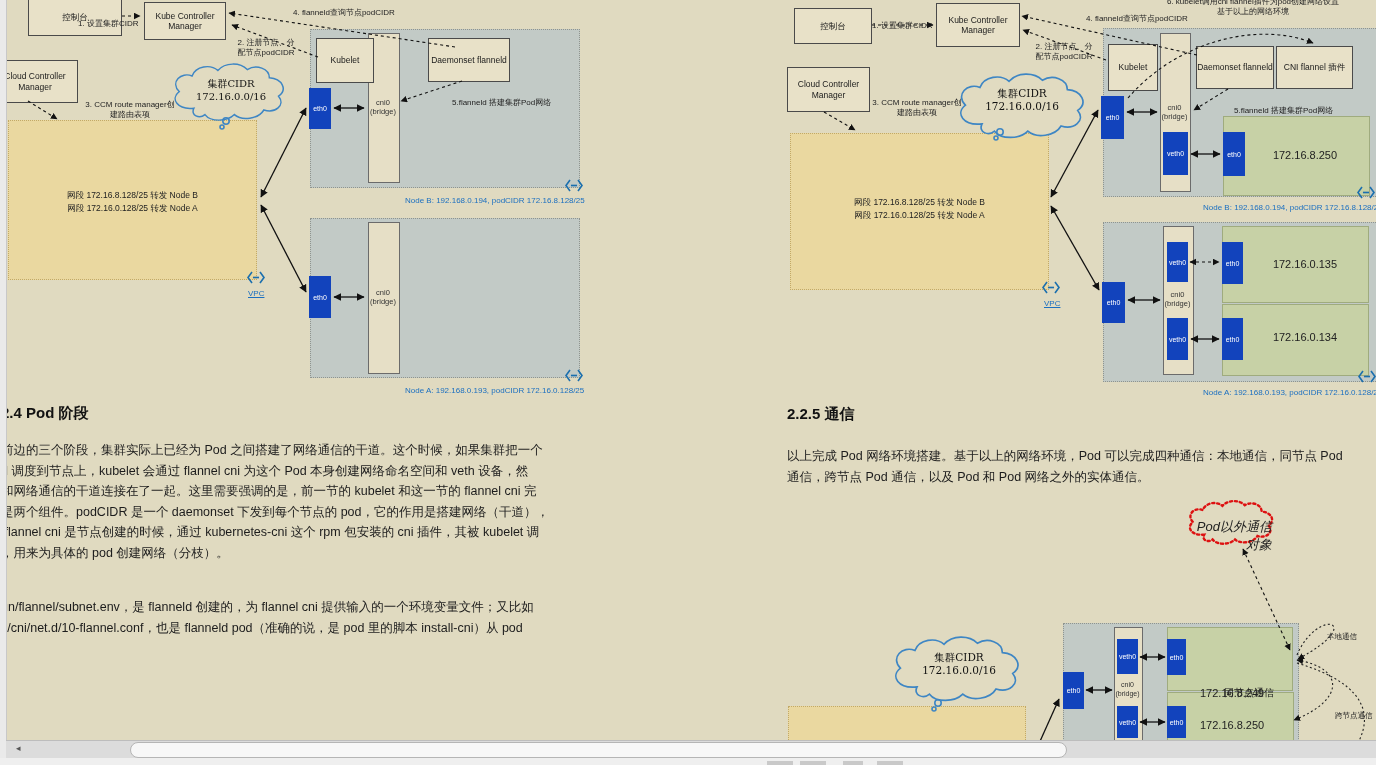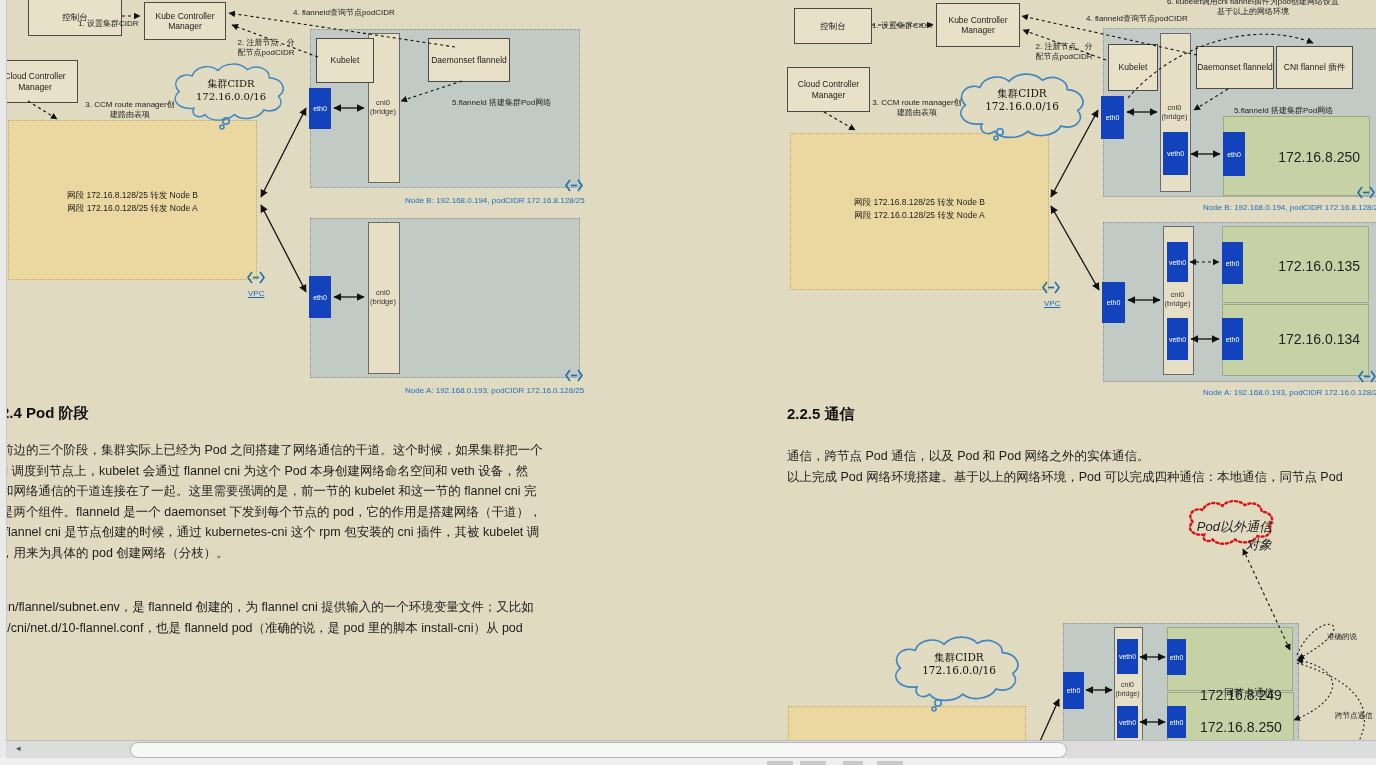--- a/index.html
+++ b/index.html
@@ -7,21 +7,21 @@
         font-family:"Liberation Sans","DejaVu Sans",sans-serif;color:#1a1a1a;}
   .box{position:absolute;background:#E8E1C8;border:1.5px solid #4a4a4a;display:flex;
        align-items:center;justify-content:center;text-align:center;font-size:8.5px;
        line-height:1.2;color:#1a1a1a;z-index:5;}
   .noderect{position:absolute;background:#C2CAC6;border:1px dotted #8f948e;z-index:1;}
   .bar{position:absolute;background:#E6DFC6;border:1px solid #6b6b6b;z-index:3;}
   .barlabel{position:absolute;font-size:7.5px;color:#333;text-align:center;line-height:1.25;z-index:7;}
   .blue{position:absolute;background:#1243BC;color:#fff;font-size:7px;display:flex;
         align-items:center;justify-content:center;z-index:4;}
   .pod{position:absolute;background:#C7D1A6;border:1px solid #9FAB7E;z-index:2;}
-  .ip{position:absolute;font-size:14px;color:#222;text-align:right;z-index:7;}
+  .ip{position:absolute;font-size:11px;color:#222;text-align:center;z-index:7;}
   .ann{position:absolute;font-size:8px;color:#222;text-align:center;line-height:1.3;z-index:8;}
   .annl{position:absolute;font-size:8px;color:#222;white-space:nowrap;z-index:8;}
   .cap{position:absolute;font-size:8px;color:#1B6FC0;white-space:nowrap;z-index:8;}
   .yellow{position:absolute;background:#EAD8A0;border:1px dotted #C2A967;z-index:1;}
   .route{position:absolute;left:0;right:0;text-align:center;font-size:8.5px;color:#222;line-height:1.5;}
   .cloudtext{position:absolute;text-align:center;font-family:"DejaVu Serif","Liberation Serif",serif;
              color:#111;font-size:10.5px;line-height:1.25;z-index:8;}
   .redcloudtext{position:absolute;text-align:right;font-size:13px;color:#222;z-index:8;font-style:italic;}
   .h1{position:absolute;font-size:15px;font-weight:bold;color:#111;z-index:8;white-space:nowrap;}
   .body-lines{position:absolute;font-size:12.5px;color:#1c1c1c;line-height:20.5px;z-index:8;}
@@ -119,21 +119,21 @@
         <circle cx="12" cy="6.5" r="1.1"></circle>
       </g>
     </svg>
   <div class="vpclabel" style="left:248px;top:289px;">VPC</div>
 
   <div class="h1" style="left:1px;top:404px;">2.4 Pod 阶段</div>
   <div class="body-lines" style="left:1px;top:440px;">
       <div>前边的三个阶段，集群实际上已经为 Pod 之间搭建了网络通信的干道。这个时候，如果集群把一个</div>
       <div>d 调度到节点上，kubelet 会通过 flannel cni 为这个 Pod 本身创建网络命名空间和 veth 设备，然</div>
       <div>和网络通信的干道连接在了一起。这里需要强调的是，前一节的 kubelet 和这一节的 flannel cni 完</div>
-      <div>是两个组件。flanneld 是一个 daemonset 下发到每个节点的 pod，它的作用是搭建网络（干道），</div>
+      <div>是两个组件。podCIDR 是一个 daemonset 下发到每个节点的 pod，它的作用是搭建网络（干道），</div>
       <div> flannel cni 是节点创建的时候，通过 kubernetes-cni 这个 rpm 包安装的 cni 插件，其被 kubelet 调</div>
       <div>，用来为具体的 pod 创建网络（分枝）。</div>
     </div>
   <div class="body-lines" style="left:1px;top:597px;">
       <div>un/flannel/subnet.env，是 flanneld 创建的，为 flannel cni 提供输入的一个环境变量文件；又比如</div>
       <div>c/cni/net.d/10-flannel.conf，也是 flanneld pod（准确的说，是 pod 里的脚本 install-cni）从 pod</div>
     </div>
 
   <div class="box" style="left:794px;top:8px;width:76px;height:34px;">控制台</div>
   <div class="box" style="left:936px;top:3px;width:82px;height:42px;">Kube Controller Manager</div>
@@ -224,22 +224,22 @@
       <g fill="#1B6FAE">
         <circle cx="8" cy="6.5" r="1.1"></circle>
         <circle cx="10" cy="6.5" r="1.1"></circle>
         <circle cx="12" cy="6.5" r="1.1"></circle>
       </g>
     </svg>
   <div class="vpclabel" style="left:1044px;top:299px;">VPC</div>
 
   <div class="h1" style="left:787px;top:405px;">2.2.5 通信</div>
   <div class="body-lines" style="left:787px;top:446px;">
+      <div>以上完成 Pod 网络环境搭建。基于以上的网络环境，Pod 可以完成四种通信：本地通信，同节点 Pod</div>
       <div>通信，跨节点 Pod 通信，以及 Pod 和 Pod 网络之外的实体通信。</div>
-      <div>以上完成 Pod 网络环境搭建。基于以上的网络环境，Pod 可以完成四种通信：本地通信，同节点 Pod</div>
     </div>
 
   <div class="redcloudtext" style="left:1196px;top:518px;width:76px;">Pod以外通信对象</div>
 
   <div class="cloudtext" style="left:892px;top:651px;width:134px;">
       <div>集群CIDR</div>
       <div>172.16.0.0/16</div>
     </div>
   <div class="yellow" style="left:788px;top:706px;width:236px;height:36px;"></div>
 
@@ -249,21 +249,21 @@
   <div class="blue" style="left:1063px;top:672px;width:21px;height:37px;">eth0</div>
   <div class="blue" style="left:1117px;top:639px;width:21px;height:35px;">veth0</div>
   <div class="blue" style="left:1117px;top:706px;width:21px;height:32px;">veth0</div>
   <div class="pod" style="left:1167px;top:627px;width:124px;height:62px;"></div>
   <div class="blue" style="left:1167px;top:639px;width:19px;height:36px;">eth0</div>
   <div class="ip" style="left:1200px;top:687px;width:60px;">172.16.8.249</div>
   <div class="pod" style="left:1167px;top:692px;width:125px;height:52px;"></div>
   <div class="blue" style="left:1167px;top:706px;width:19px;height:32px;">eth0</div>
   <div class="ip" style="left:1200px;top:719px;width:60px;">172.16.8.250</div>
 
-  <div class="annl" style="left:1327px;top:632px;font-size:7.5px;">准确的说</div>
+  <div class="annl" style="left:1327px;top:632px;font-size:7.5px;">本地通信</div>
   <div class="annl" style="left:1224px;top:686px;font-size:10px;">同节点通信</div>
   <div class="annl" style="left:1335px;top:711px;font-size:7.5px;">跨节点通信</div>
 
   <svg id="overlay" width="1376" height="765">
     <defs>
       <marker id="ah" markerWidth="7" markerHeight="7" refX="5.5" refY="3" orient="auto-start-reverse">
         <path d="M0,0 L6,3 L0,6 Z" fill="#111"></path>
       </marker>
     </defs>
 

